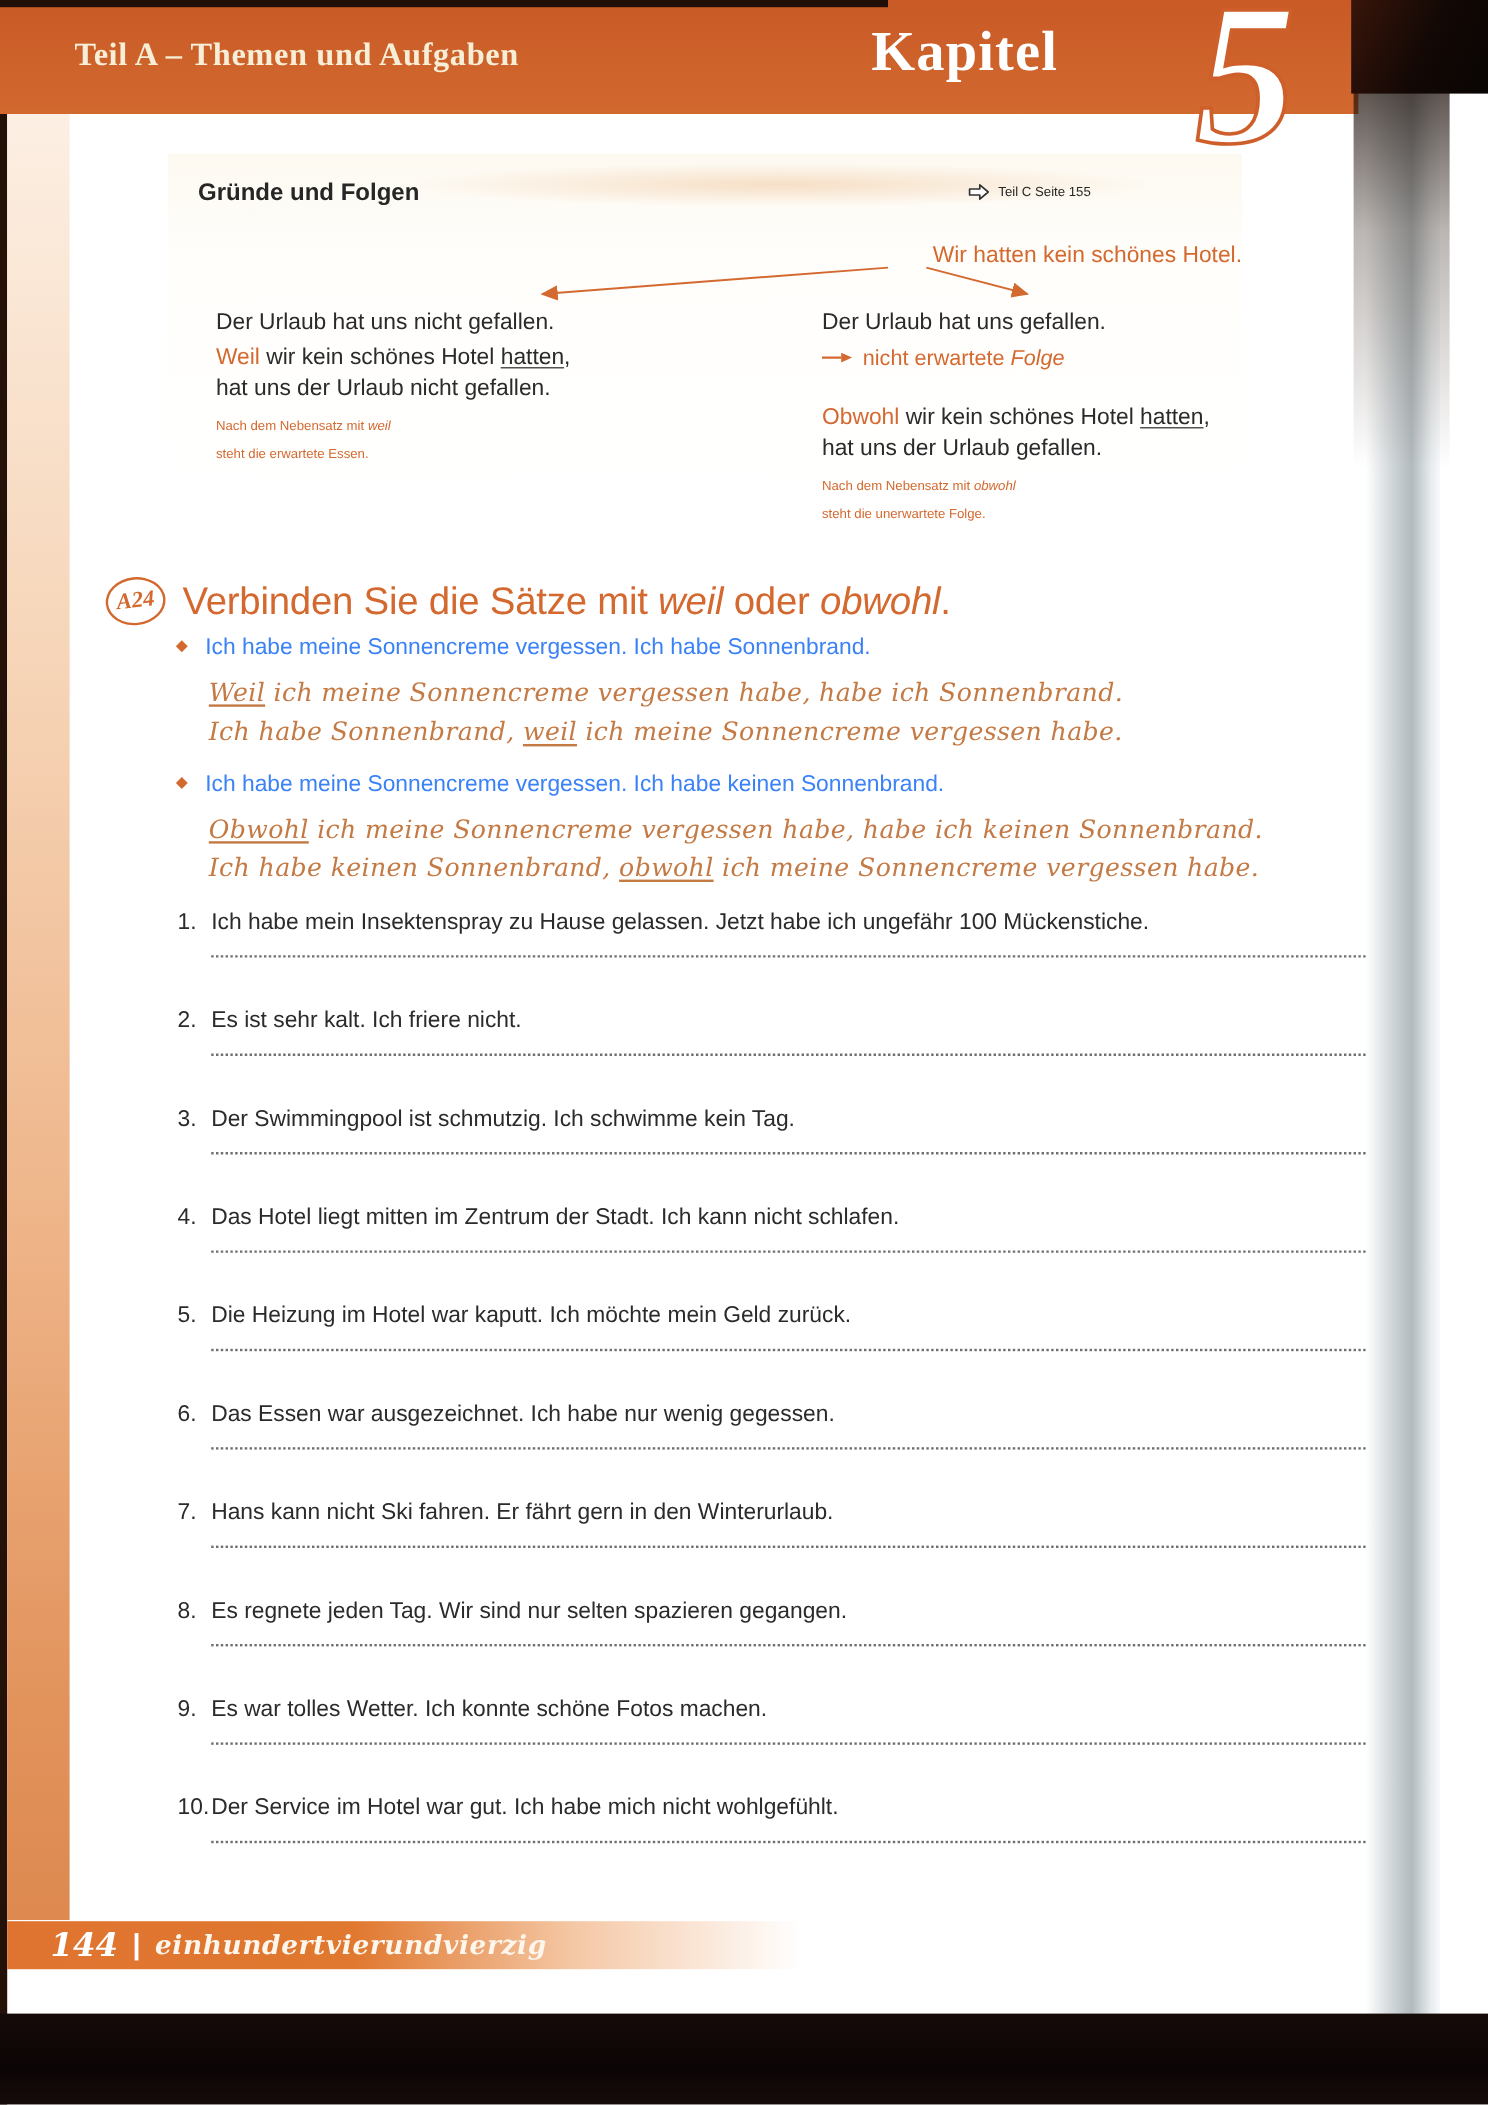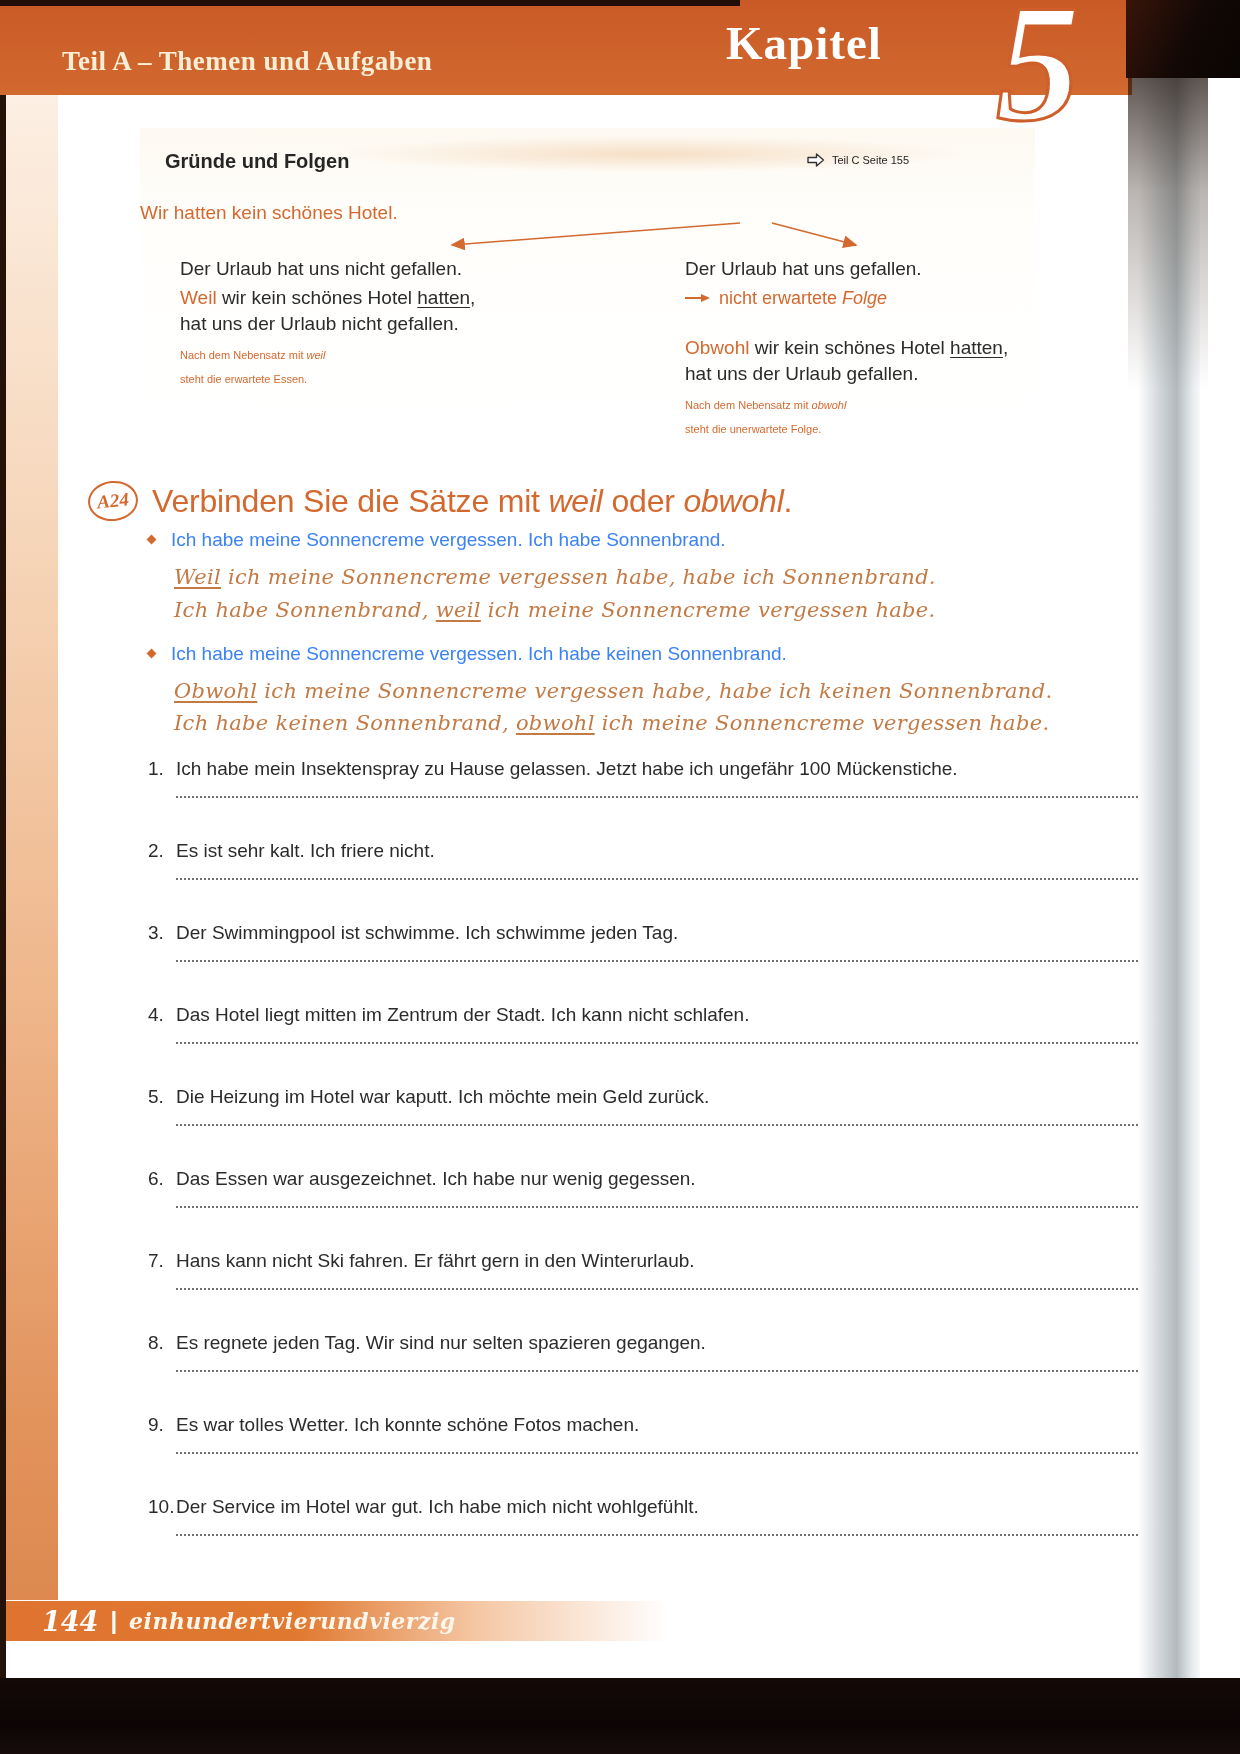--- a/index.html
+++ b/index.html
@@ -15,42 +15,42 @@
              background:linear-gradient(to right,rgba(255,255,255,0) 0%,#cdd3d6 38%,#b2babe 62%,#e8ecee 88%,#f7f9fa 100%);}
   .scan-band-shadow{position:absolute;left:1128px;top:60px;width:80px;height:330px;z-index:3;
              background:linear-gradient(to bottom,rgba(25,12,6,.75) 0%,rgba(60,45,35,.35) 40%,rgba(0,0,0,0) 100%);}
   .bottom-bar{position:absolute;left:0;top:1678px;width:1240px;height:76px;
               background:linear-gradient(180deg,#140a08 0%,#0c0505 60%,#170b0b 100%);z-index:8;}
 
   
   .banner{position:absolute;left:0;top:0;width:1132px;height:95px;
           background:linear-gradient(180deg,#c95a26 0%,#d2692f 100%);z-index:2;}
   .banner-title{position:absolute;left:62px;top:30px;font-family:"Liberation Serif",serif;
-                font-weight:bold;font-size:27px;color:#f6eed6;letter-spacing:.5px;margin-top:16px;}
+                font-weight:bold;font-size:27px;color:#f6eed6;letter-spacing:.5px;}
   .chapter-word{position:absolute;left:726px;top:16px;font-family:"Liberation Serif",serif;
                 font-weight:bold;font-size:47px;color:#ffffff;letter-spacing:1px;}
   .chapter-five{position:absolute;left:996px;top:-22px;z-index:5;font-family:"Liberation Serif",serif;
                 font-weight:bold;font-style:italic;font-size:168px;line-height:1;color:#ffffff;
                 -webkit-text-stroke:3px #cf5f2a;text-shadow:0 0 2px #cf5f2a;}
 
   
   .sidebar-strip{position:absolute;left:6px;top:95px;width:52px;height:1505px;z-index:1;
                  background:linear-gradient(180deg,#fcefe3 0%,#f6d5b8 30%,#eeb488 62%,#e2935c 88%,#dd8950 100%);}
   .sidebar-label{position:absolute;left:10px;top:428px;height:200px;writing-mode:vertical-rl;
                  transform:rotate(180deg);font-family:"Liberation Serif",serif;font-weight:bold;
                  font-style:italic;font-size:27px;color:#d4692f;letter-spacing:1px;}
 
   
   .info-box{position:absolute;left:140px;top:128px;width:895px;height:308px;
             background:linear-gradient(180deg,#fdf9f1 0%,#fffefb 28%,#ffffff 100%);z-index:2;}
   .title-smear{position:absolute;left:200px;top:8px;width:620px;height:36px;
                background:radial-gradient(ellipse at center,rgba(230,160,92,.30),rgba(230,160,92,0) 72%);}
   .box-title{position:absolute;left:25px;top:22px;font-size:20px;font-weight:bold;color:#262626;}
   .box-ref{position:absolute;right:126px;top:24px;font-size:11px;color:#262626;display:flex;align-items:center;gap:6px;}
-  .top-sentence{position:absolute;left:0;top:74px;width:100%;text-align:left;
+  .top-sentence{position:absolute;left:0;top:74px;width:100%;text-align:right;
                 font-size:19px;color:#d4692f;}
   .branch-arrows{position:absolute;left:300px;top:90px;width:430px;height:36px;}
   .col{position:absolute;top:128px;font-size:19px;line-height:26px;}
   .col-left{left:40px;width:470px;}
   .col-right{left:545px;width:350px;}
   .col p{margin:0;}
   .sent{color:#2b2b2b;margin-bottom:3px !important;}
   .arrow-label{color:#d4692f;font-size:18px;margin-bottom:24px !important;display:flex;align-items:center;gap:8px;}
   .ex-line2{margin-bottom:6px !important;}
   .conj{color:#d4692f;}
@@ -183,21 +183,21 @@
     <div class="item">
       <div class="item-line">
           <span class="num">2.</span>
           <span>Es ist sehr kalt. Ich friere nicht.</span>
         </div>
       <div class="dotline"></div>
     </div>
     <div class="item">
       <div class="item-line">
           <span class="num">3.</span>
-          <span>Der Swimmingpool ist schwimme. Ich schwimme jeden Tag.</span>
+          <span>Der Swimmingpool ist schmutzig. Ich schwimme kein Tag.</span>
         </div>
       <div class="dotline"></div>
     </div>
     <div class="item">
       <div class="item-line">
           <span class="num">4.</span>
           <span>Das Hotel liegt mitten im Zentrum der Stadt. Ich kann nicht schlafen.</span>
         </div>
       <div class="dotline"></div>
     </div>

